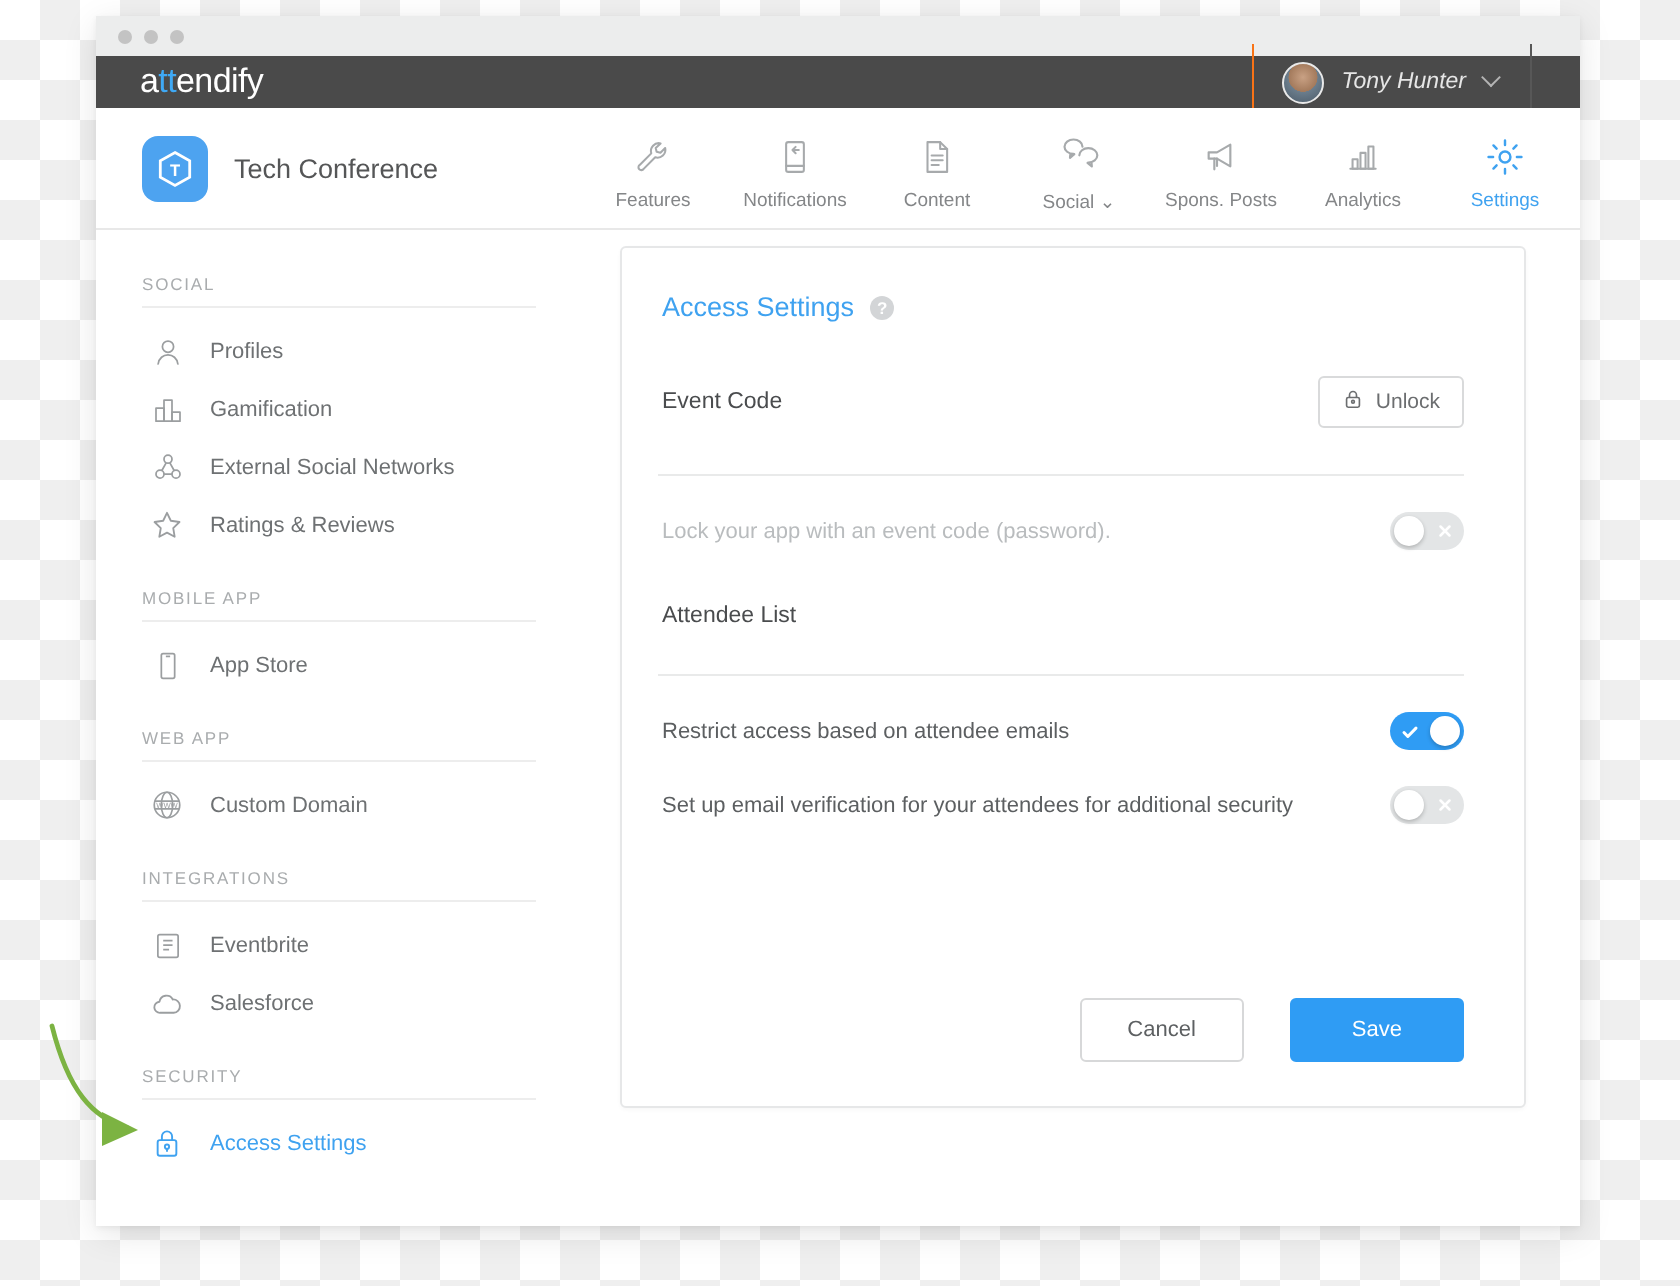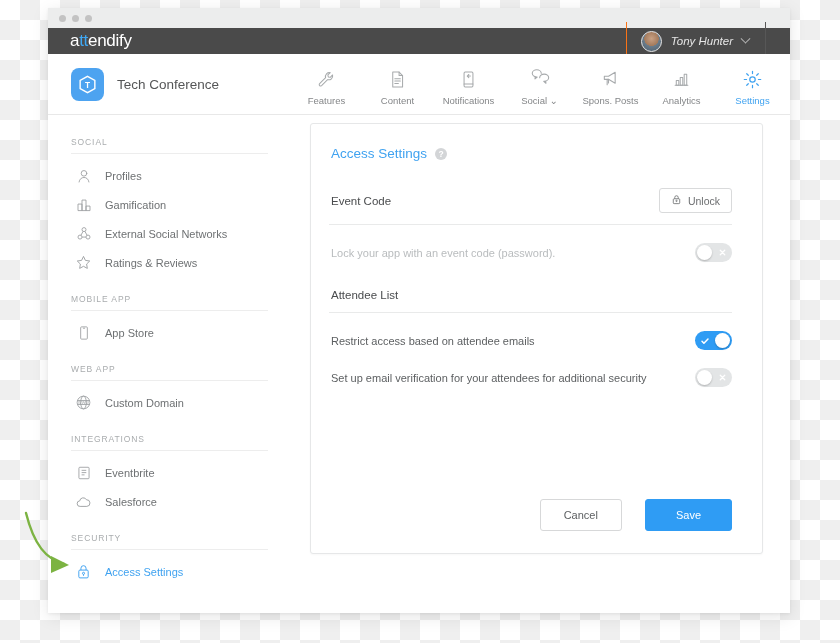--- a/index.html
+++ b/index.html
@@ -108,21 +108,21 @@
     position: relative;
   }
   .card-head { display: flex; align-items: center; gap: 8px; padding-left: 2px; }
   .card-title { font-size: 13.5px; color: #3fa2f0; }
   .help-icon {
     width: 12px; height: 12px; border-radius: 50%; background: #d3d5d7;
     color: #fff; font-size: 8.5px; line-height: 12px; text-align: center; font-weight: bold;
   }
   .section-head {
     display: flex; align-items: center; justify-content: space-between;
-    border-bottom: 1px solid #e9eaea; padding: 0 0 11px 2px; margin-top: 27px;
+    border-bottom: 1px solid #e9eaea; padding: 0 0 23px 2px; margin-top: 27px;
   }
   .section-label { font-size: 11.5px; color: #4a4c4e; }
   .unlock-btn {
     display: flex; align-items: center; gap: 6px;
     border: 1px solid #d9dadb; border-radius: 3px; background: #fff;
     padding: 5px 11px; font-size: 10.5px; color: #6c6e70; cursor: pointer;
   }
   .row {
     display: flex; align-items: center; justify-content: space-between;
     padding: 18px 0 0 2px; min-height: 30px;
@@ -197,37 +197,37 @@
           <svg width="19" height="19" viewBox="0 0 24 24" fill="none" stroke="#a7aaac" stroke-width="1.3" stroke-linecap="round" stroke-linejoin="round">
             <path d="M16.8 3.4a5 5 0 0 0-5.9 6.3L3.6 17a1.8 1.8 0 1 0 2.5 2.5l7.3-7.3a5 5 0 0 0 6.3-5.9l-3 3-2.4-.6-.6-2.4z"></path>
           </svg>
         </span>
         <span class="lbl">Features</span>
       </div>
 
       <div class="navitem">
         <span class="navicon">
           <svg width="19" height="19" viewBox="0 0 24 24" fill="none" stroke="#a7aaac" stroke-width="1.3" stroke-linecap="round" stroke-linejoin="round">
+            <rect x="6.4" y="2.6" width="11.2" height="18.8" rx="1.4"></rect>
+            <path d="M6.4 17.6h11.2"></path>
+              <path d="M14.4 7.6h-4M12.4 5.6l-2 2 2 2"></path>
+          </svg>
+        </span>
+        <span class="lbl">Notifications</span>
+      </div>
+
+      <div class="navitem">
+        <span class="navicon">
+          <svg width="19" height="19" viewBox="0 0 24 24" fill="none" stroke="#a7aaac" stroke-width="1.3" stroke-linecap="round" stroke-linejoin="round">
             <path d="M6 2.6h8l4.4 4.4v14.4H6z"></path>
               <path d="M14 2.6V7h4.4"></path>
             <path d="M8.6 11h7M8.6 14h7M8.6 17h4.5"></path>
           </svg>
         </span>
         <span class="lbl">Content</span>
-      </div>
-
-      <div class="navitem">
-        <span class="navicon">
-          <svg width="19" height="19" viewBox="0 0 24 24" fill="none" stroke="#a7aaac" stroke-width="1.3" stroke-linecap="round" stroke-linejoin="round">
-            <rect x="6.4" y="2.6" width="11.2" height="18.8" rx="1.4"></rect>
-            <path d="M6.4 17.6h11.2"></path>
-              <path d="M14.4 7.6h-4M12.4 5.6l-2 2 2 2"></path>
-          </svg>
-        </span>
-        <span class="lbl">Notifications</span>
       </div>
 
       <div class="navitem">
         <span class="navicon">
           <svg width="20" height="20" viewBox="0 0 24 24" fill="none" stroke="#a7aaac" stroke-width="1.3" stroke-linecap="round" stroke-linejoin="round">
             <path d="M13.5 5.2a5.4 4.3 0 1 0-5.4 4.3H6.2l-.2 2.4 2.6-2.2"></path>
             <path d="M11.6 10.4a5.4 4.3 0 1 1 5.4 4.3h1.9l.2 2.4-2.6-2.2"></path>
           </svg>
         </span>
         <span class="lbl"><span>Social</span> <span>⌄</span></span>

